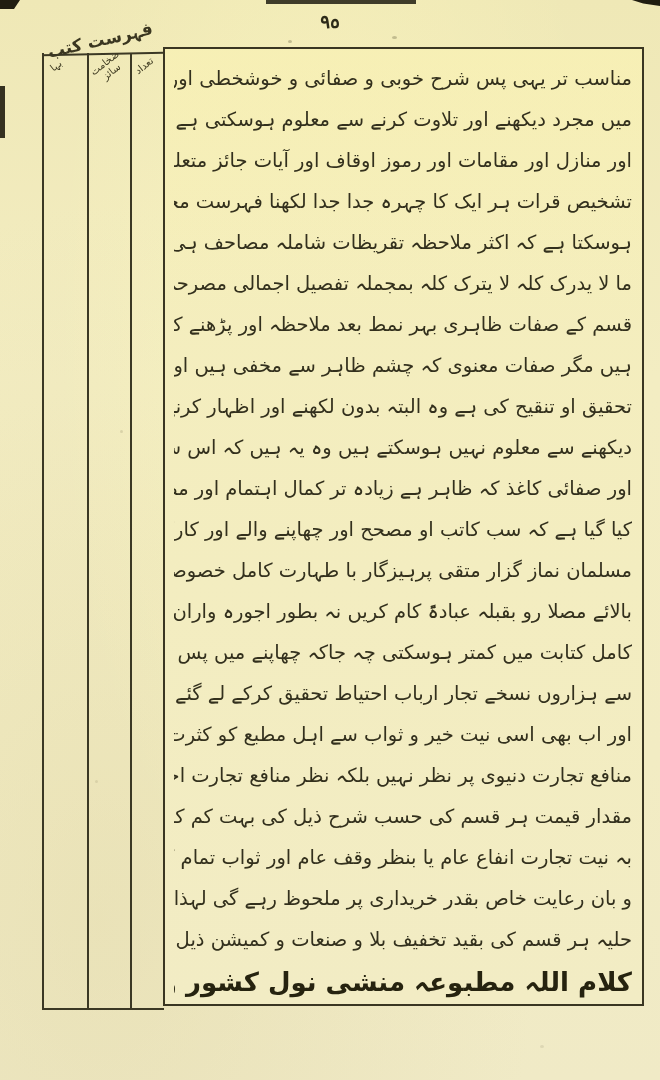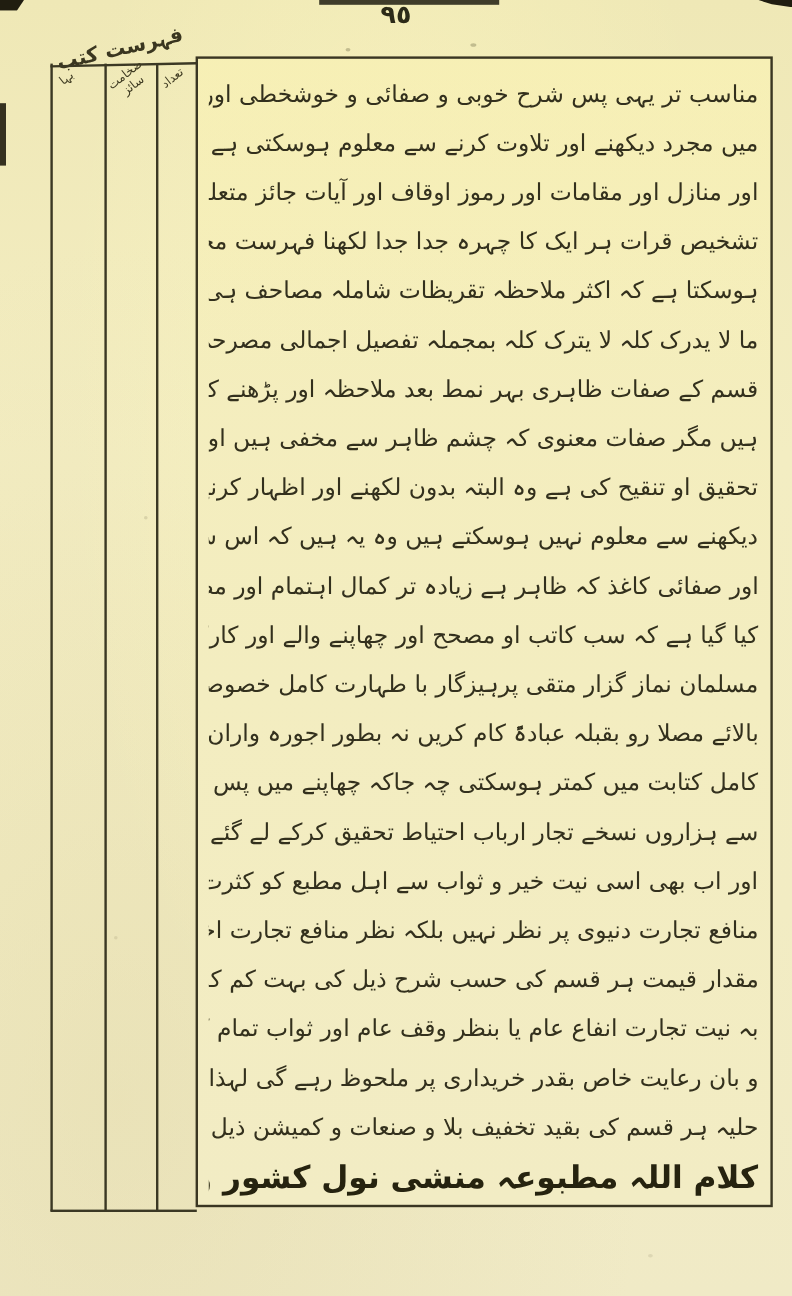--- a/index.html
+++ b/index.html
@@ -10,22 +10,22 @@
       radial-gradient(ellipse at 50% 30%, rgba(255,250,190,.45), rgba(0,0,0,0) 60%),
       radial-gradient(ellipse at 15% 85%, rgba(220,210,160,.35), rgba(0,0,0,0) 55%),
       linear-gradient(180deg,#efe8b6 0%, #f3edc2 35%, #f2ecc3 70%, #f0eac6 100%);
     color:#33301f;
   }
   .speck{position:absolute;border-radius:50%;background:rgba(70,64,36,.28);}
   .artifact{position:absolute;background:#201d10;}
 
   
   .page-number{
-    position:absolute;top:0;left:296px;width:68px;text-align:center;
-    font-size:21px;font-weight:bold;letter-spacing:2px;color:#2c2a18;
+    position:absolute;top:12px;left:296px;width:68px;text-align:center;
+    font-size:17px;font-weight:bold;letter-spacing:2px;color:#2c2a18;font-family:Liberation Serif, serif;
   }
 
   
   .vline{position:absolute;width:2px;background:#3b3824;}
   .hline{position:absolute;height:2px;background:#3b3824;}
   .diag-header{
     position:absolute;top:30px;left:30px;width:140px;text-align:center;
     transform:rotate(-13deg);font-size:17px;font-weight:bold;color:#3a3620;
     white-space:nowrap;
   }

